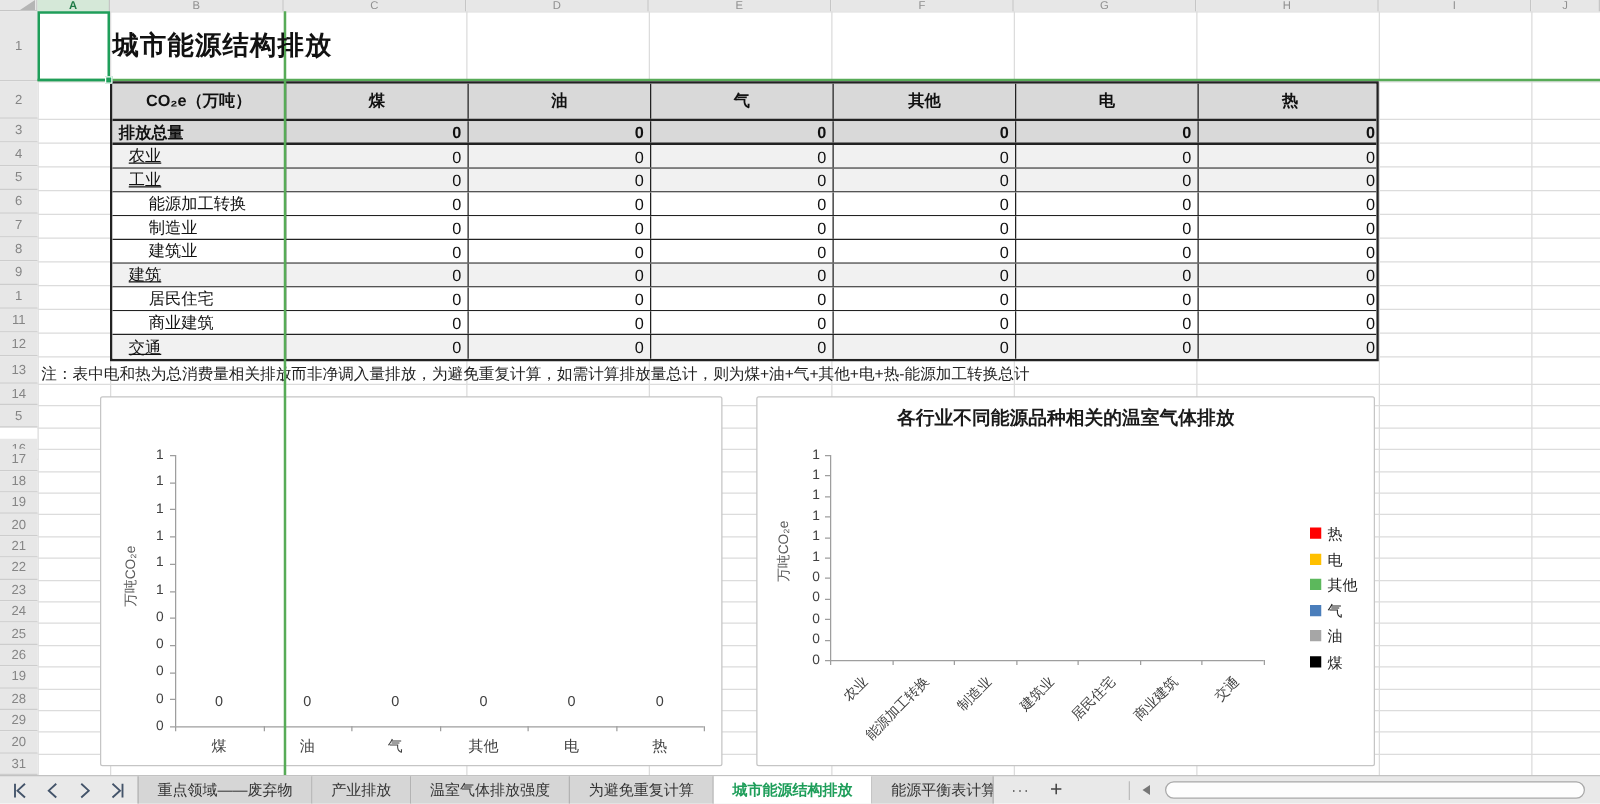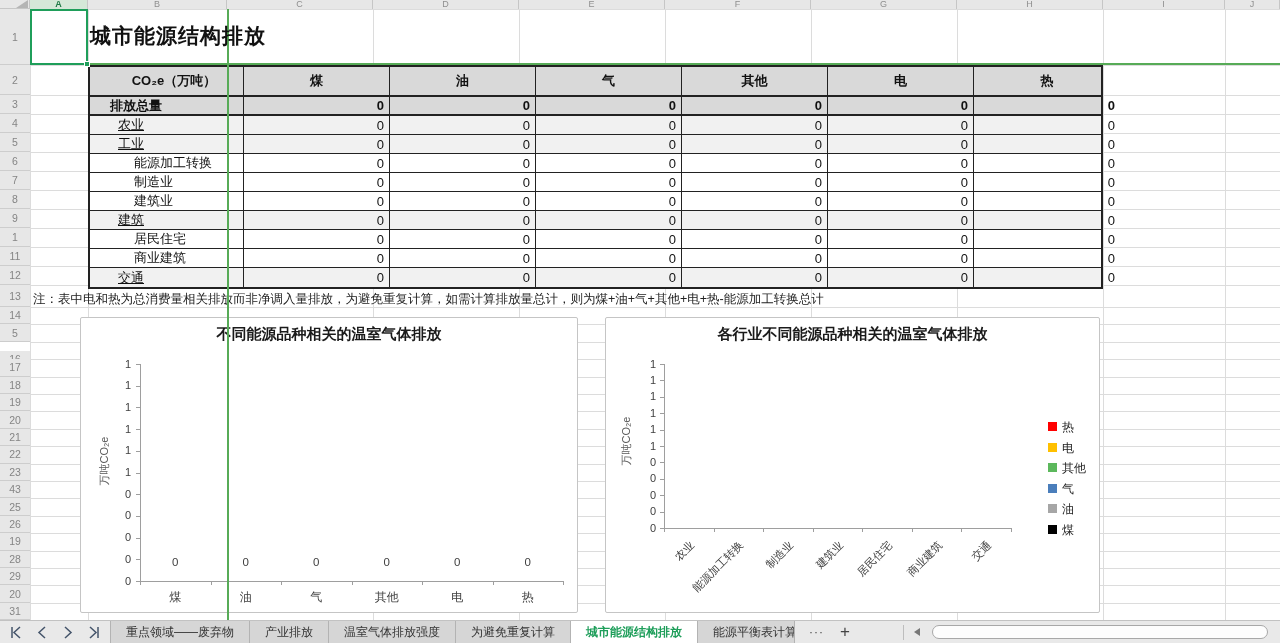--- a/index.html
+++ b/index.html
@@ -16,21 +16,21 @@
           display:flex;align-items:center;justify-content:center;
           font-size:10.5px;color:#858585;overflow:hidden;}
   #title{position:absolute;left:90px;top:22px;font-size:21px;font-weight:bold;color:#111;
          letter-spacing:1px;font-family:"Liberation Serif",serif;}
   #return-btn{position:absolute;left:933px;top:19px;width:165px;height:39px;border-radius:10px;
         background:#3dbdb1;border:1px solid #8a9a98;box-shadow:2px 3px 5px rgba(0,0,0,.35);
         color:#fff;font-size:16px;font-weight:bold;letter-spacing:3px;
         display:flex;align-items:center;justify-content:center;cursor:pointer;}
   
   #emission-table{position:absolute;left:88px;top:65px;width:1015px;border:2px solid #222;background:#fff;}
-  .t-row{display:flex;height:19px;border-bottom:1px solid #222;padding-left:15px;}
+  .t-row{display:flex;height:19px;border-bottom:1px solid #222;}
   .t-row.hdr{height:30px;border-bottom:2px solid #222;background:#d9d9d9;font-weight:bold;}
   .t-row.total{background:#d9d9d9;font-weight:bold;border-bottom:2px solid #222;}
   .t-row.group{background:#f1f1f1;}
   .t-row.sub{background:#fff;}
   .t-row:last-child{border-bottom:none;}
   .t-cell{border-right:1px solid #222;height:100%;font-size:13px;color:#111;
           display:flex;align-items:center;overflow:hidden;}
   .t-cell:last-child{border-right:none;}
   .t-label{width:139px;flex:none;padding-left:5px;}
   .t-val{width:146px;flex:none;justify-content:flex-end;padding-right:5px;}
@@ -156,21 +156,21 @@
       <div class="rowhdr" style="top: 307px; height: 17.4px;">14</div>
       <div class="rowhdr" style="top: 324.4px; height: 17.4px;">5</div>
       <div class="rowhdr" style="top: 351px; height: 17.4px;">16</div>
       <div class="rowhdr" style="top: 359.2px; height: 17.4px;">17</div>
       <div class="rowhdr" style="top: 376.6px; height: 17.4px;">18</div>
       <div class="rowhdr" style="top: 394px; height: 17.4px;">19</div>
       <div class="rowhdr" style="top: 411.4px; height: 17.4px;">20</div>
       <div class="rowhdr" style="top: 428.8px; height: 17.4px;">21</div>
       <div class="rowhdr" style="top: 446.2px; height: 17.4px;">22</div>
       <div class="rowhdr" style="top: 463.6px; height: 17.4px;">23</div>
-      <div class="rowhdr" style="top: 481px; height: 17.4px;">43</div>
+      <div class="rowhdr" style="top: 481px; height: 17.4px;">24</div>
       <div class="rowhdr" style="top: 498.4px; height: 17.4px;">25</div>
       <div class="rowhdr" style="top: 515.8px; height: 17.4px;">26</div>
       <div class="rowhdr" style="top: 533.2px; height: 17.4px;">19</div>
       <div class="rowhdr" style="top: 550.6px; height: 17.4px;">28</div>
       <div class="rowhdr" style="top: 568px; height: 17.4px;">29</div>
       <div class="rowhdr" style="top: 585.4px; height: 17.4px;">20</div>
       <div class="rowhdr" style="top: 602.8px; height: 17.4px;">31</div>
     </div>
   <div class="pb" style="left:30px;top:63px;width:1250px;height:1.5px;"></div>
   <div id="emission-table">
@@ -269,21 +269,20 @@
         <div class="t-cell t-val">0</div>
         <div class="t-cell t-val">0</div>
         <div class="t-cell t-val">0</div>
         <div class="t-cell t-val">0</div>
         <div class="t-cell t-val">0</div>
         <div class="t-cell t-val">0</div>
       </div>
     </div>
   <div id="note">注：表中电和热为总消费量相关排放而非净调入量排放，为避免重复计算，如需计算排放量总计，则为煤+油+气+其他+电+热-能源加工转换总计</div>
   <div id="chart-left" class="chart" style="left:80px;top:317px;width:498px;height:296px;">
-      <div class="c-title">不同能源品种相关的温室气体排放</div>
       <div class="c-ytitle" style="left: -22px; top: 136px;">万吨CO₂e</div>
       <div class="c-axis" style="left: 59px; top: 46px; width: 1px; height: 217px;"></div>
       <div class="c-tick" style="left: 55px; top: 46px; width: 4px; height: 1px;"></div>
       <div class="c-ylab" style="left: 18px; top: 39.5px;">1</div>
       <div class="c-tick" style="left: 55px; top: 67.7px; width: 4px; height: 1px;"></div>
       <div class="c-ylab" style="left: 18px; top: 61.2px;">1</div>
       <div class="c-tick" style="left: 55px; top: 89.4px; width: 4px; height: 1px;"></div>
       <div class="c-ylab" style="left: 18px; top: 82.9px;">1</div>
       <div class="c-tick" style="left: 55px; top: 111.1px; width: 4px; height: 1px;"></div>
       <div class="c-ylab" style="left: 18px; top: 104.6px;">1</div>

